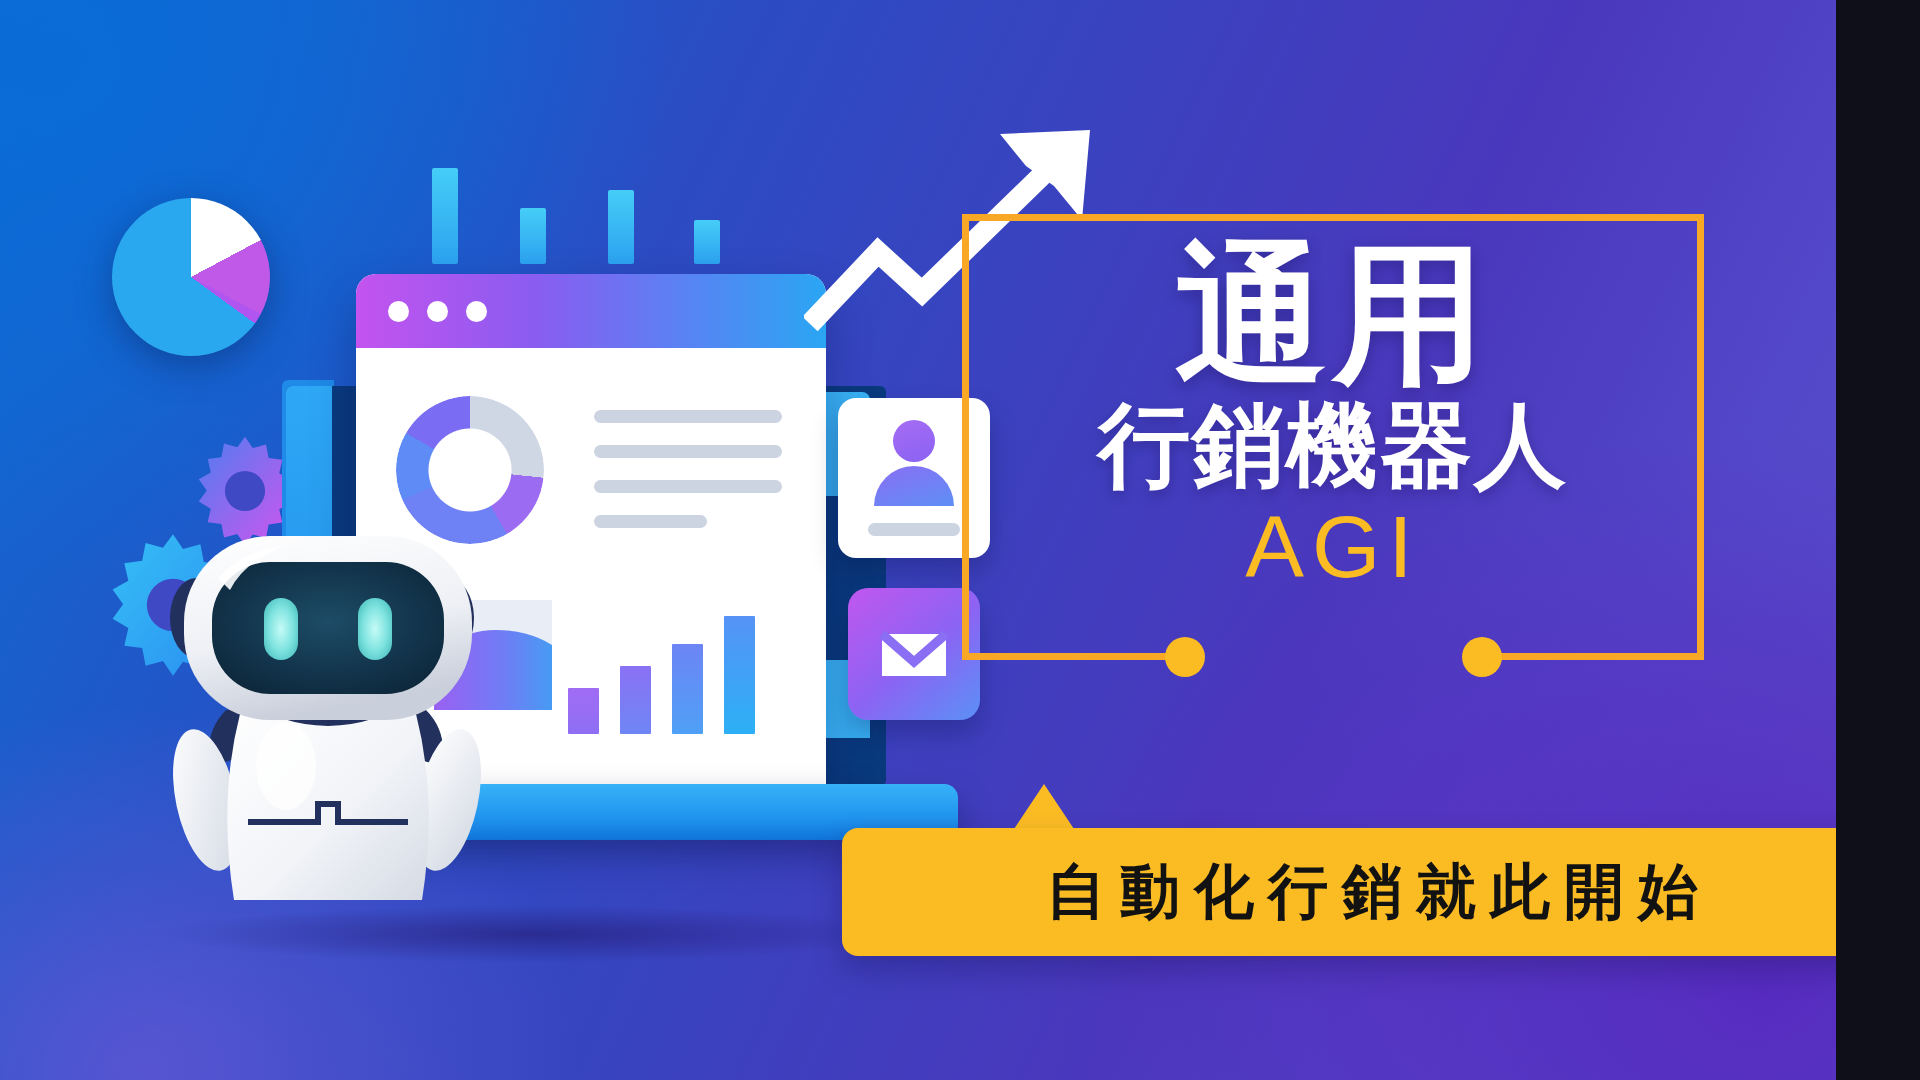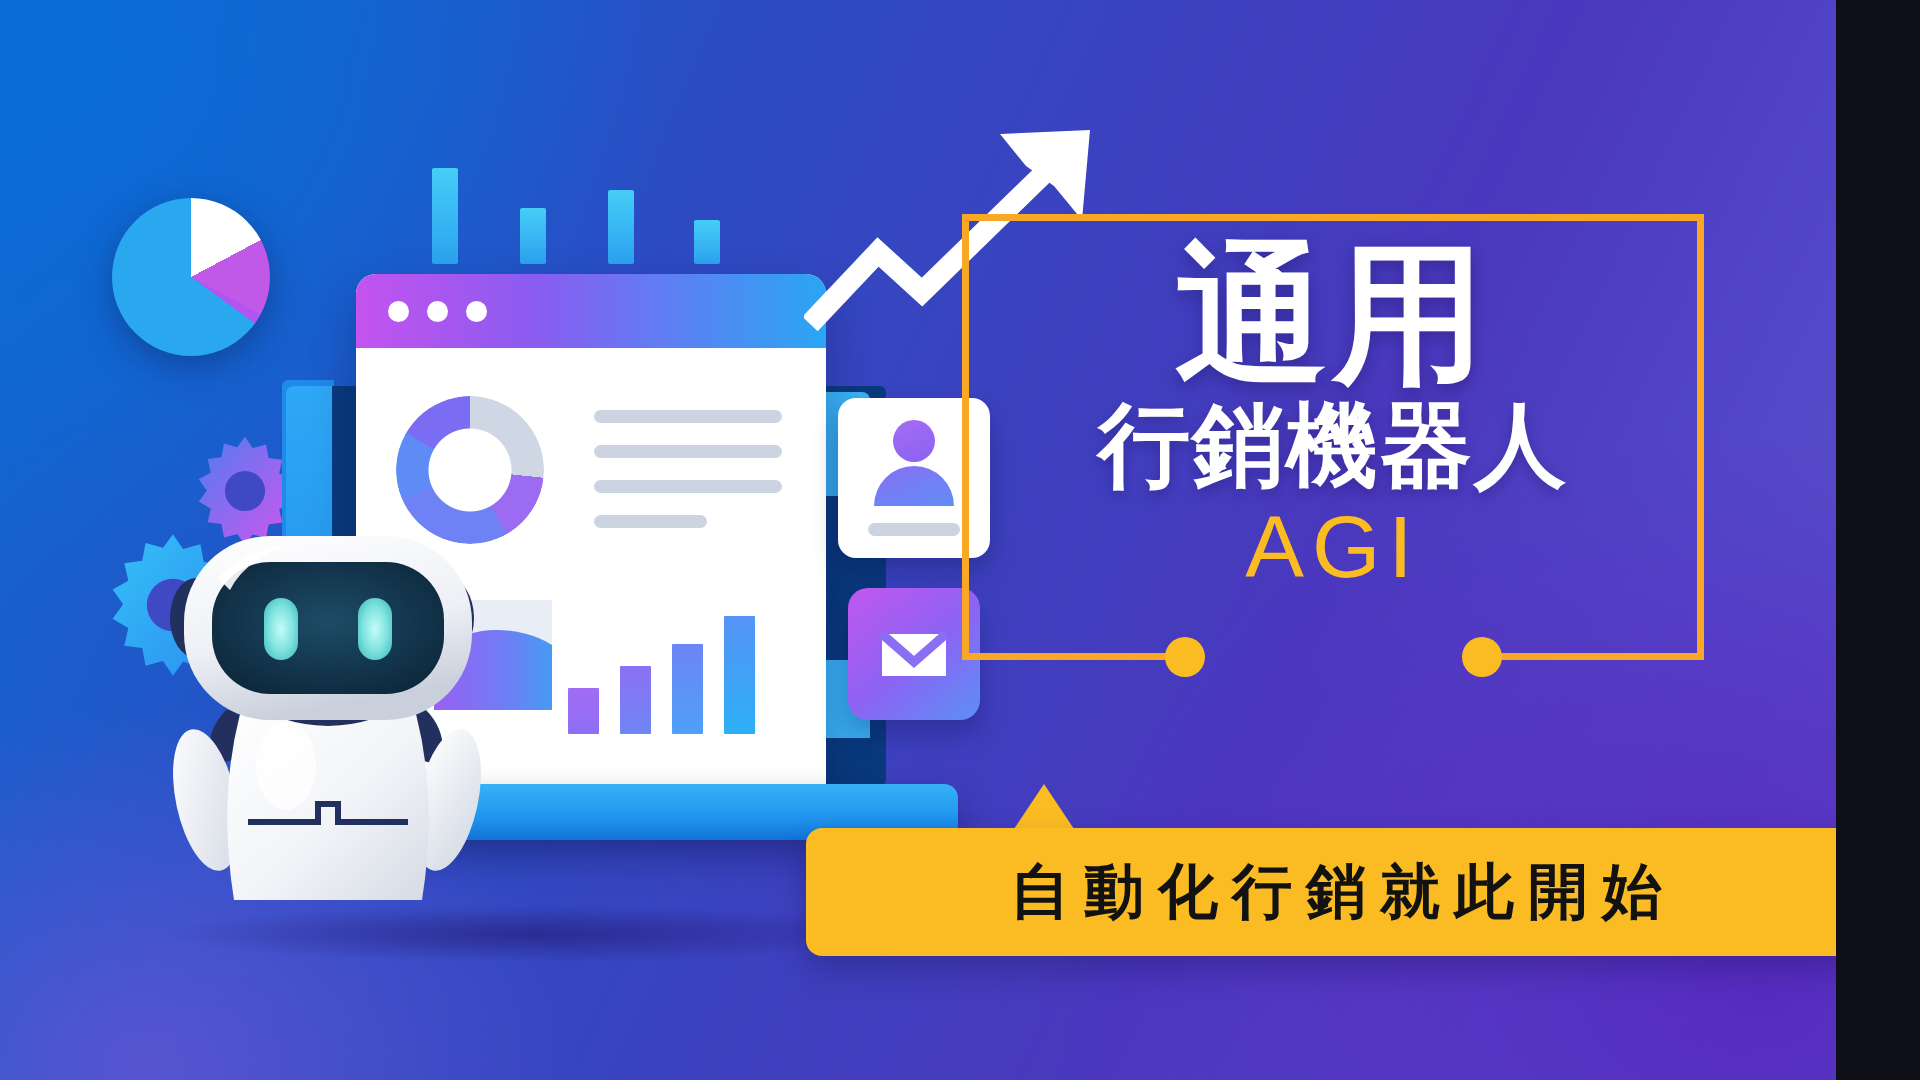--- a/index.html
+++ b/index.html
@@ -186,21 +186,21 @@
     color: #fbbc23;
     font-size: 88px;
     line-height: 1;
     font-weight: 400;
     letter-spacing: 8px;
     margin: 0 0 0 0;
   }
 
   
   .ribbon {
-    left: 806px; top: 828px; width: 1060px; height: 128px;
+    left: 842px; top: 828px; width: 1060px; height: 128px;
     background: #fbbc23;
     border-radius: 16px;
     box-shadow: 0 14px 30px rgba(12,6,60,0.26);
   }
   .ribbon-tip {
     left: 1012px; top: 784px; width: 0; height: 0;
     border-left: 32px solid transparent;
     border-right: 32px solid transparent;
     border-bottom: 48px solid #fbbc23;
   }

